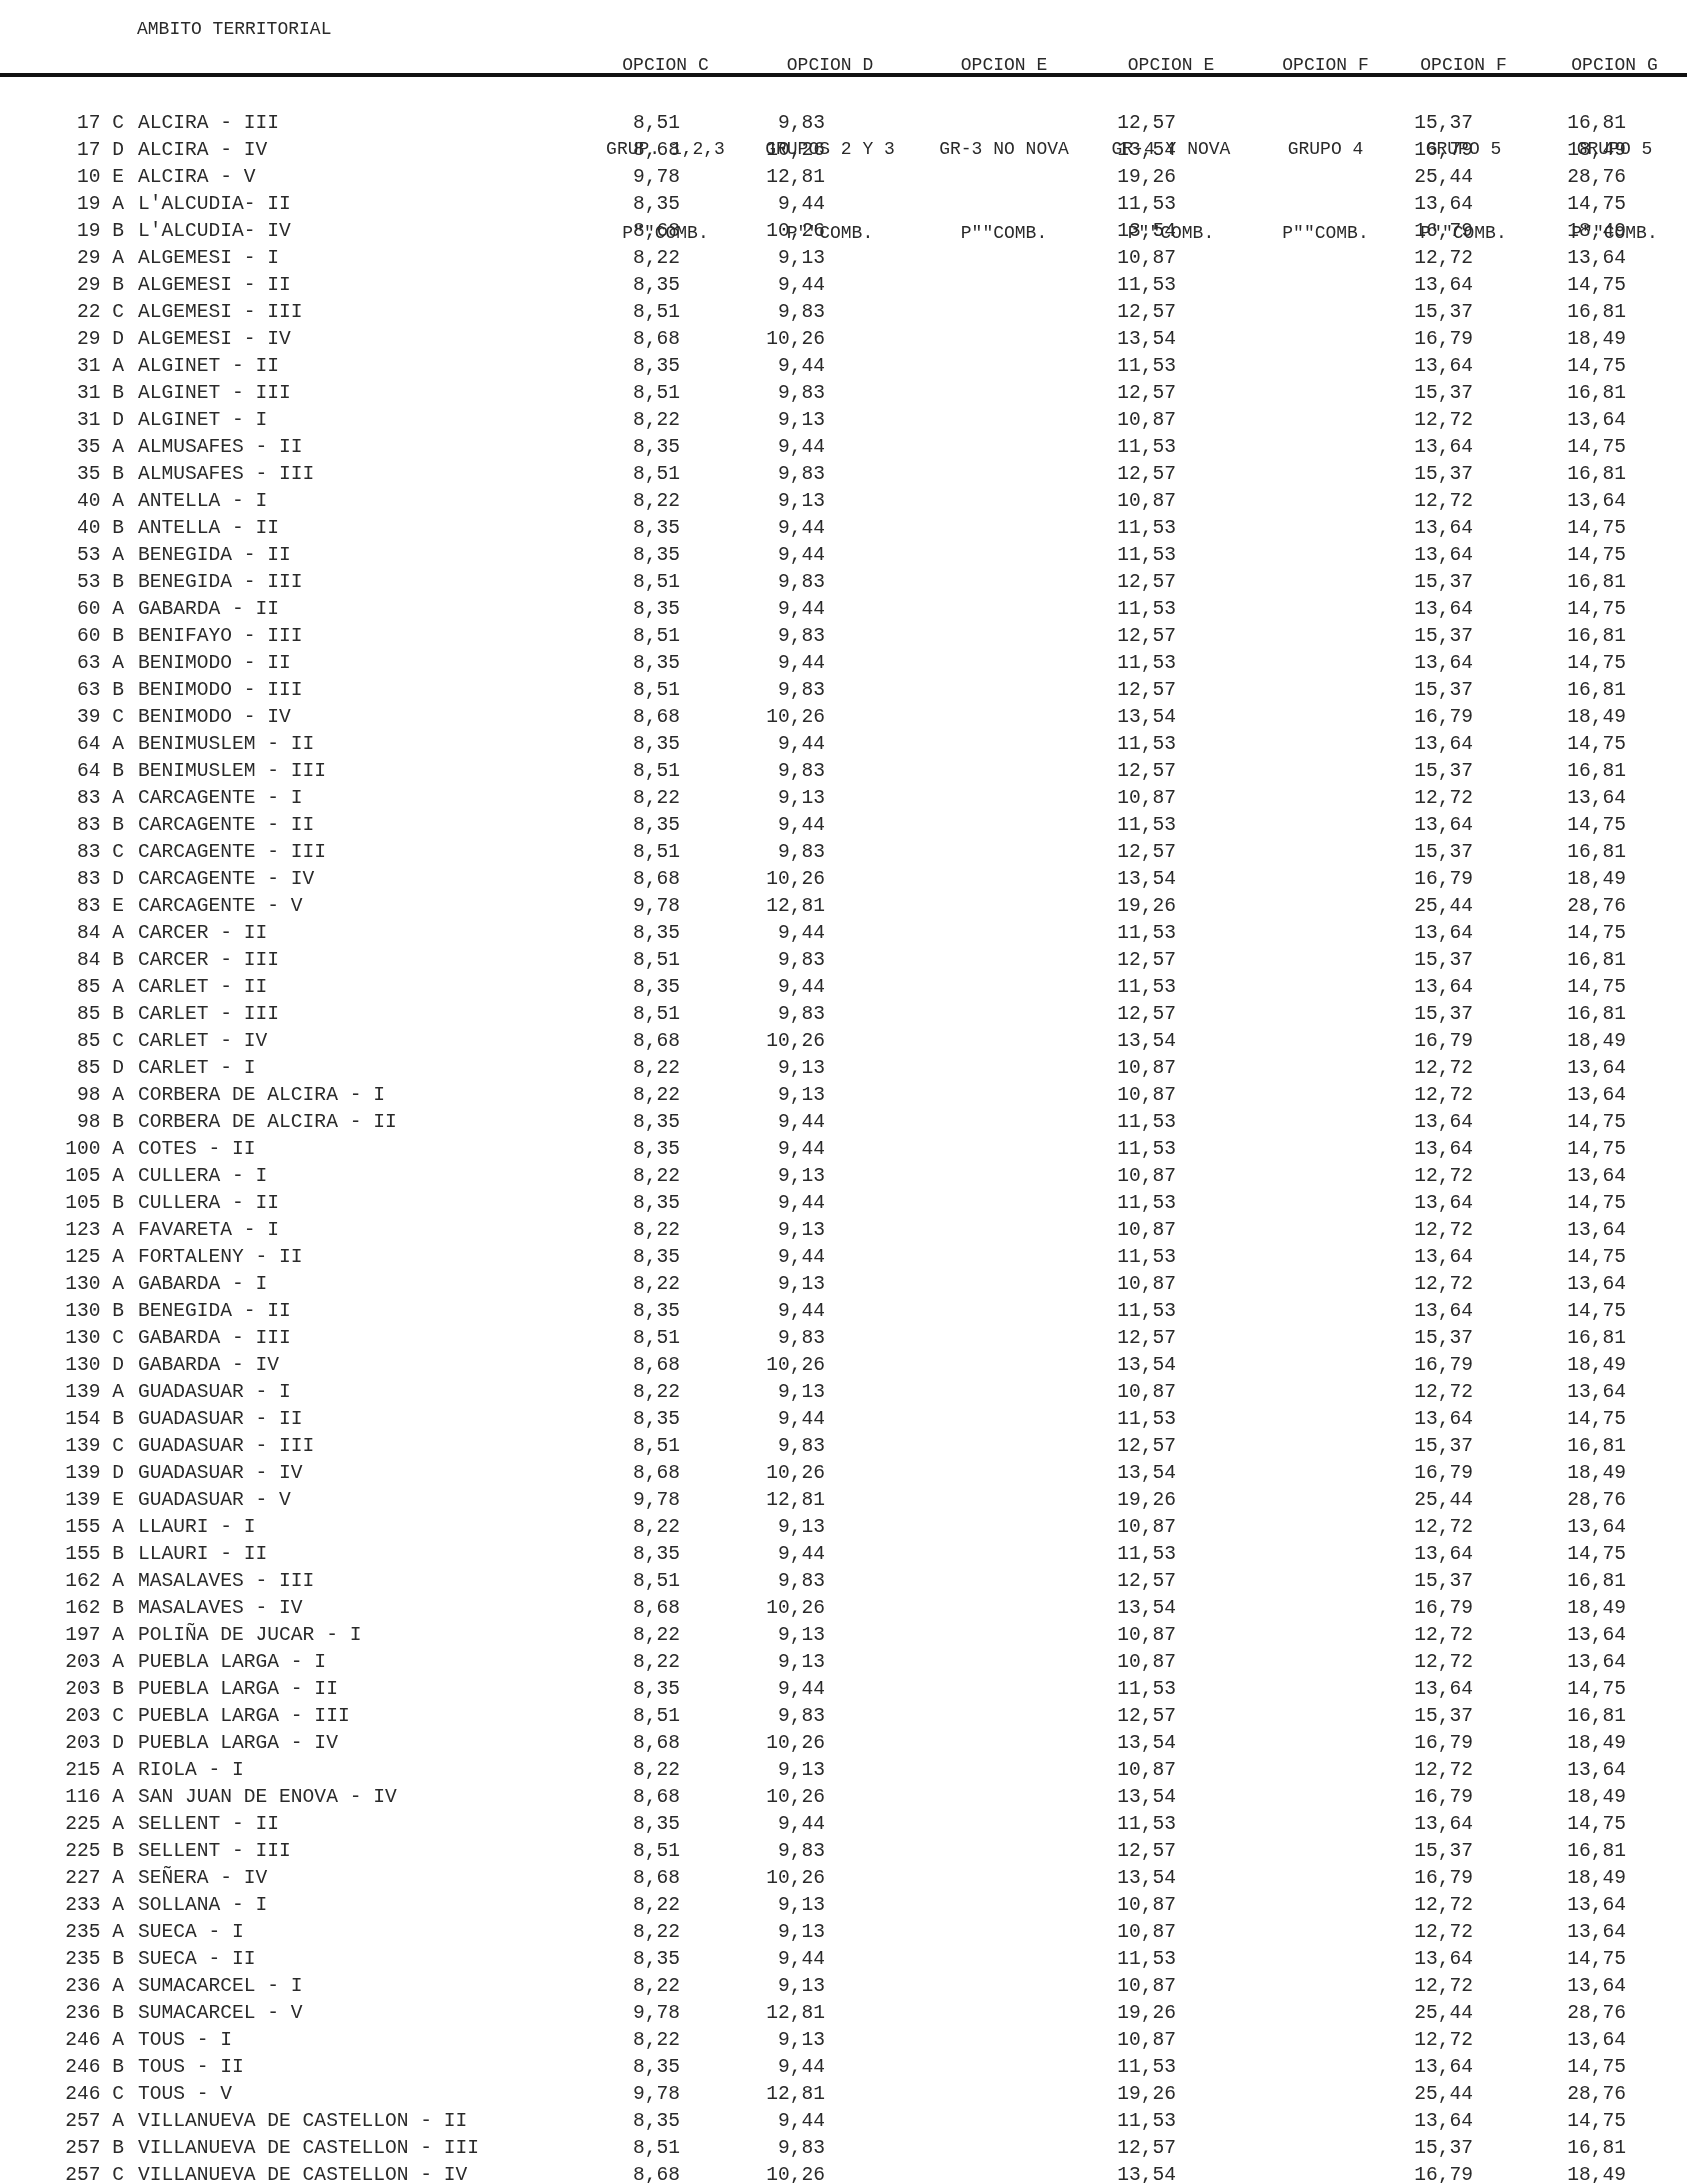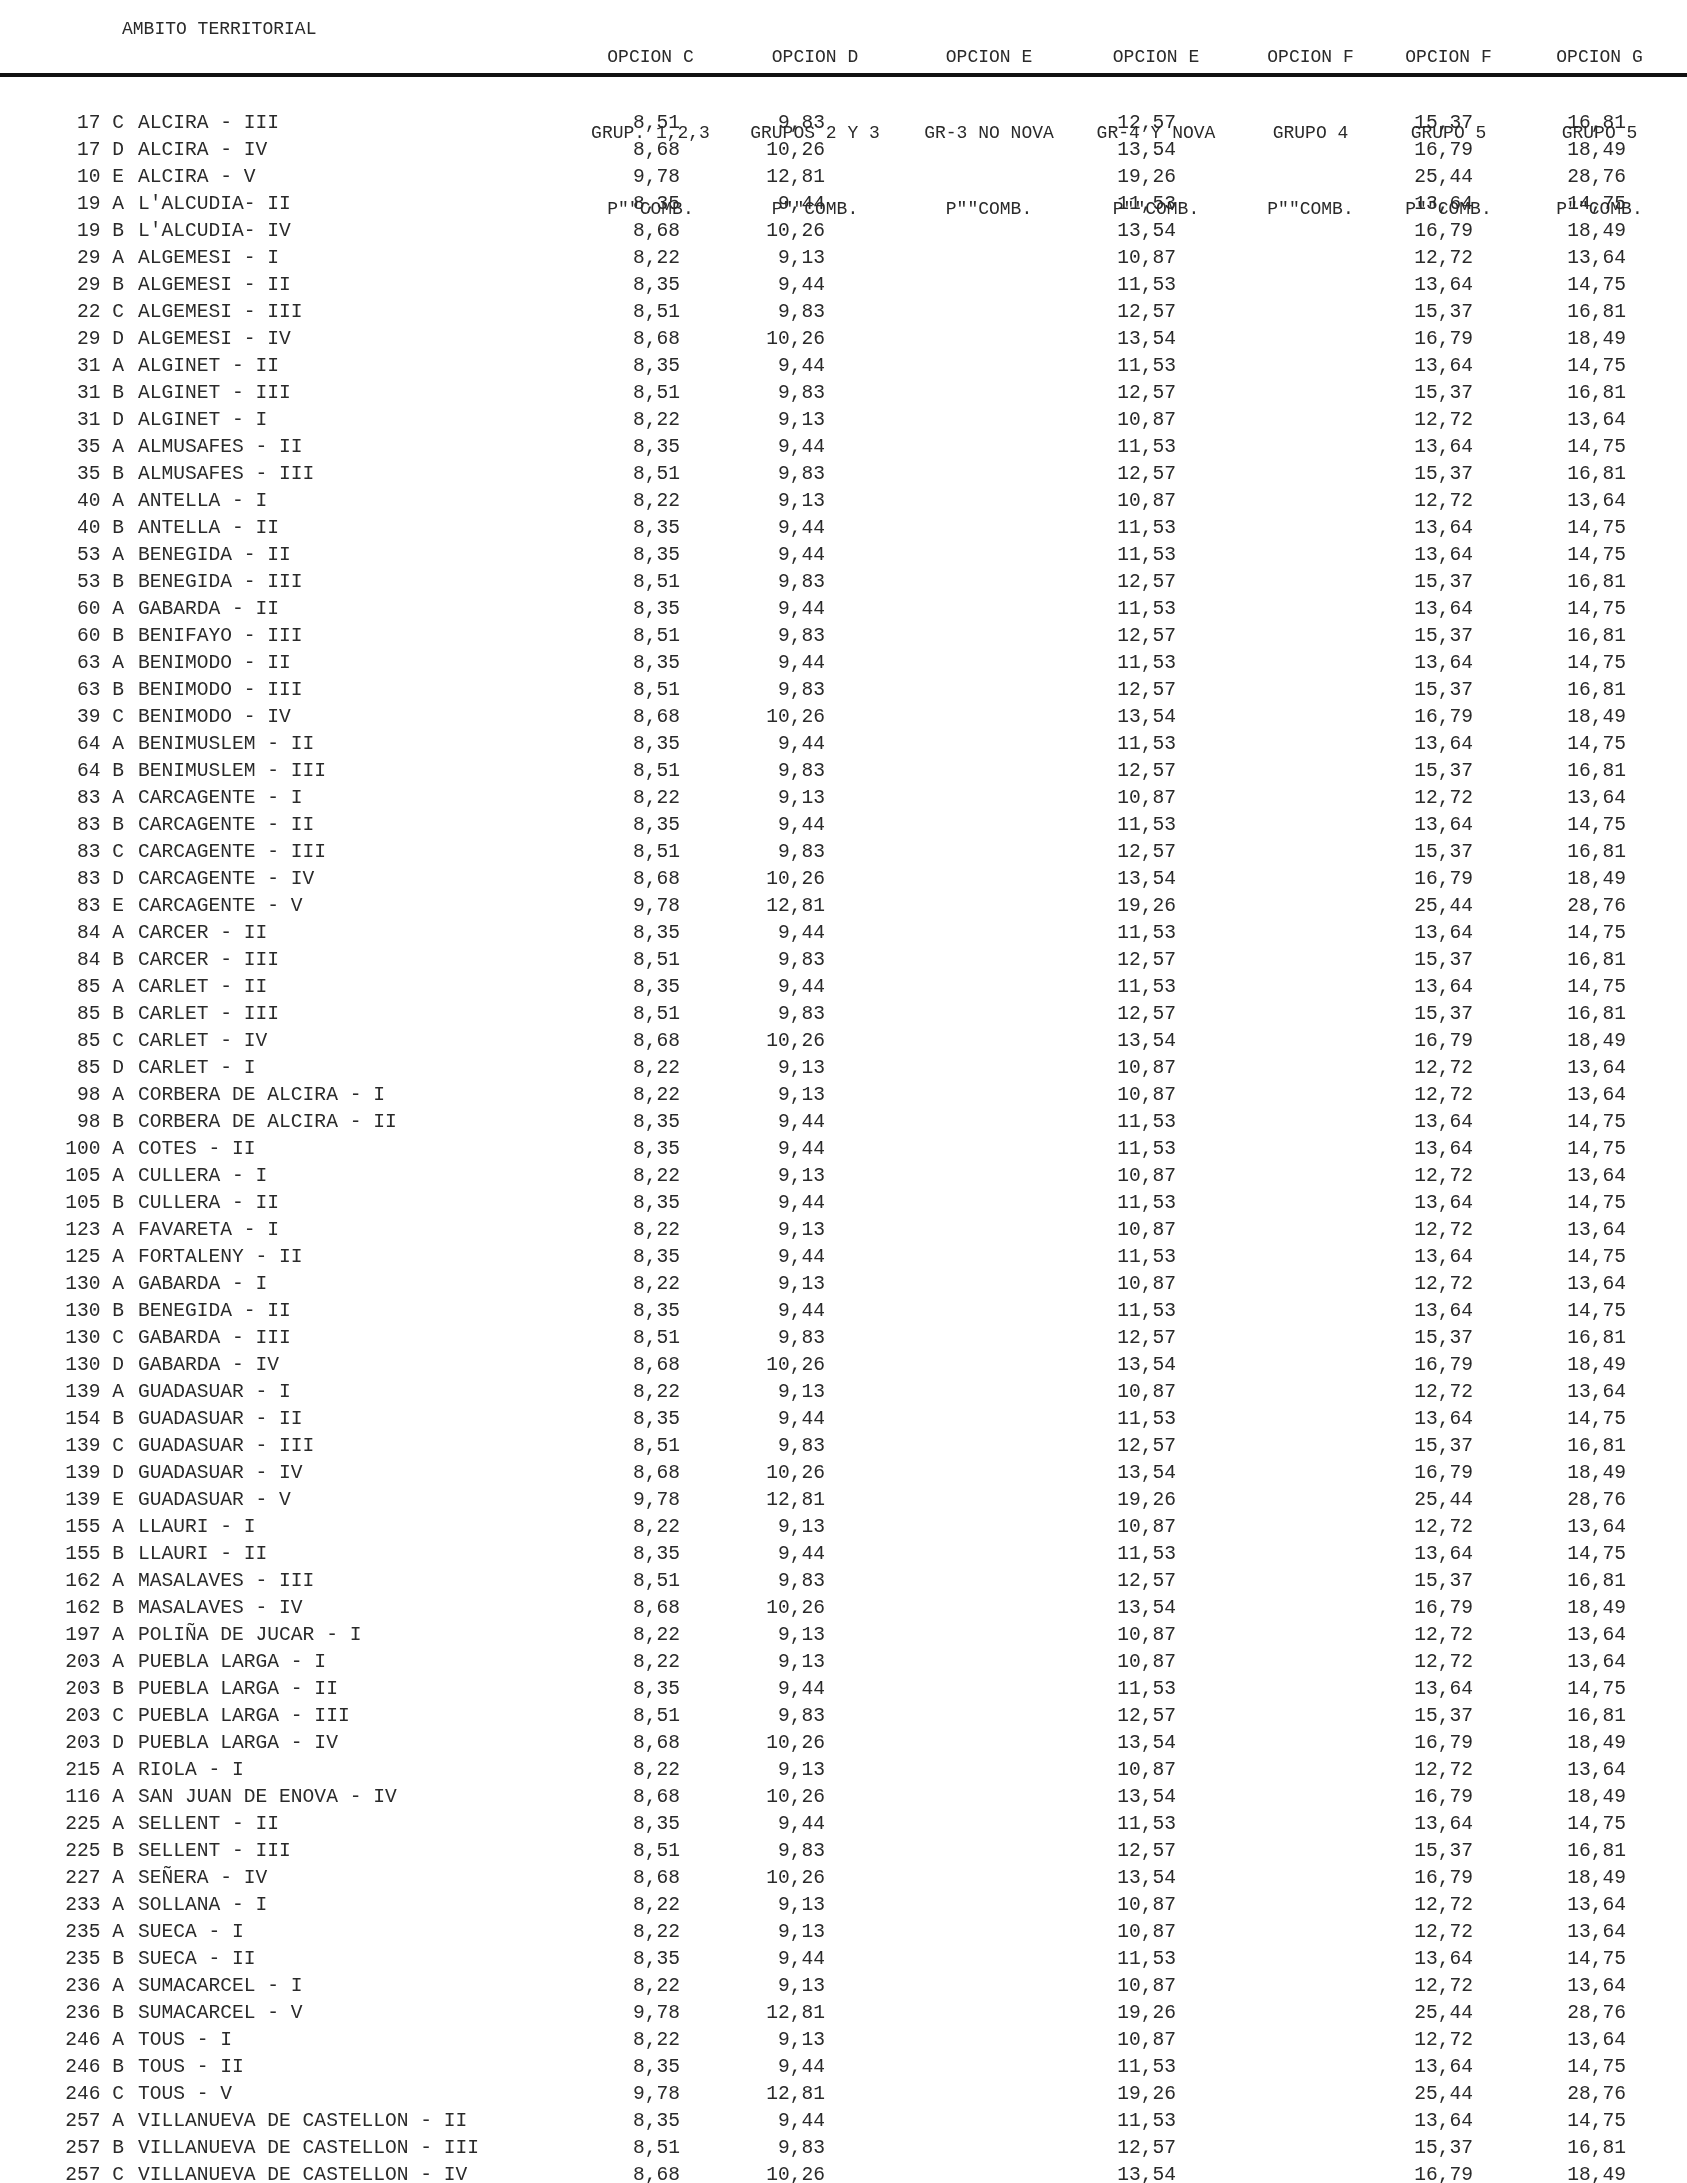--- a/index.html
+++ b/index.html
@@ -1,20 +1,20 @@
 <!DOCTYPE html>
 <html style="font-size:11.6px"><head>
 <meta charset="utf-8">
 <style>
   html, body { margin: 0; padding: 0; background: #ffffff; }
   body { width: 1688px; height: 2183px; position: relative; overflow: hidden;
          font-family: "Liberation Mono", "DejaVu Sans Mono", monospace; color: #2a2a2a; }
-  .header { position: absolute; left: 0; top: 0; width: 1600px; height: 73px; }
+  .header { position: absolute; left: 15px; top: 0; width: 1600px; height: 73px; }
   .hcol { position: absolute; top: -5.8px; text-align: center; font-size: 18px; line-height: 25.4px; white-space: pre; }
-  .hcol div { height: 25.4px; }
+  .hcol div { height: 25.4px; margin-top: 8px; }
   .ambito { position: absolute; left: 122px; top: 19px; font-size: 18px; }
   .rule { position: absolute; left: 0; top: 73px; width: 1688px; height: 3.6px; background: #111; }
   .rows { position: absolute; left: 0; top: 110px; width: 1688px; }
   .row { position: relative; height: 27px; font-size: 19.6px; line-height: 27px; }
   .row span { position: absolute; top: 0; white-space: pre; }
   .code { left: 44px; width: 80px; text-align: right; }
   .name { left: 138px; }
   .num { text-align: right; width: 102px; }
   .c { left: 578px; } .d { left: 723px; } .e3 { left: 900px; } .e4 { left: 1074px; }
   .f4 { left: 1233px; } .f5 { left: 1371px; } .g { left: 1524px; }

